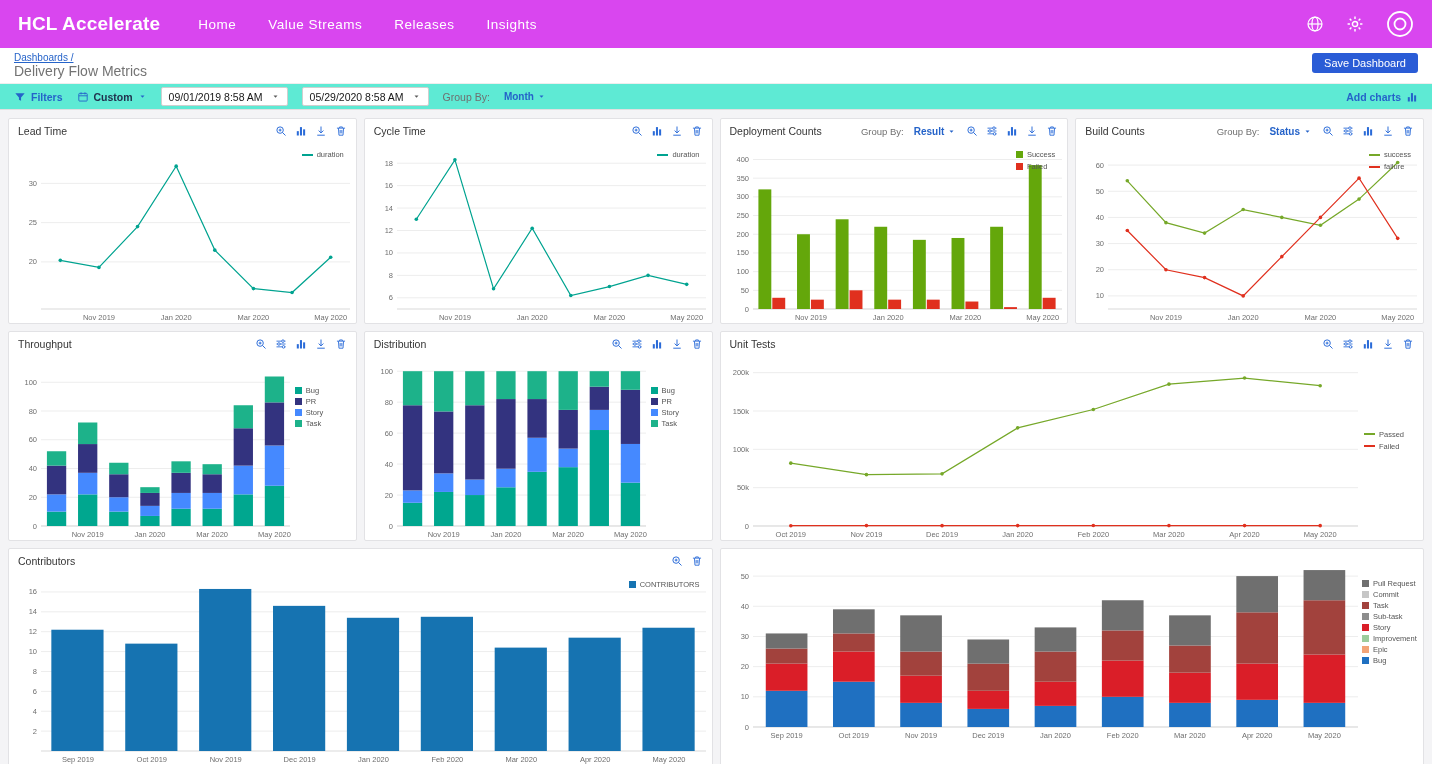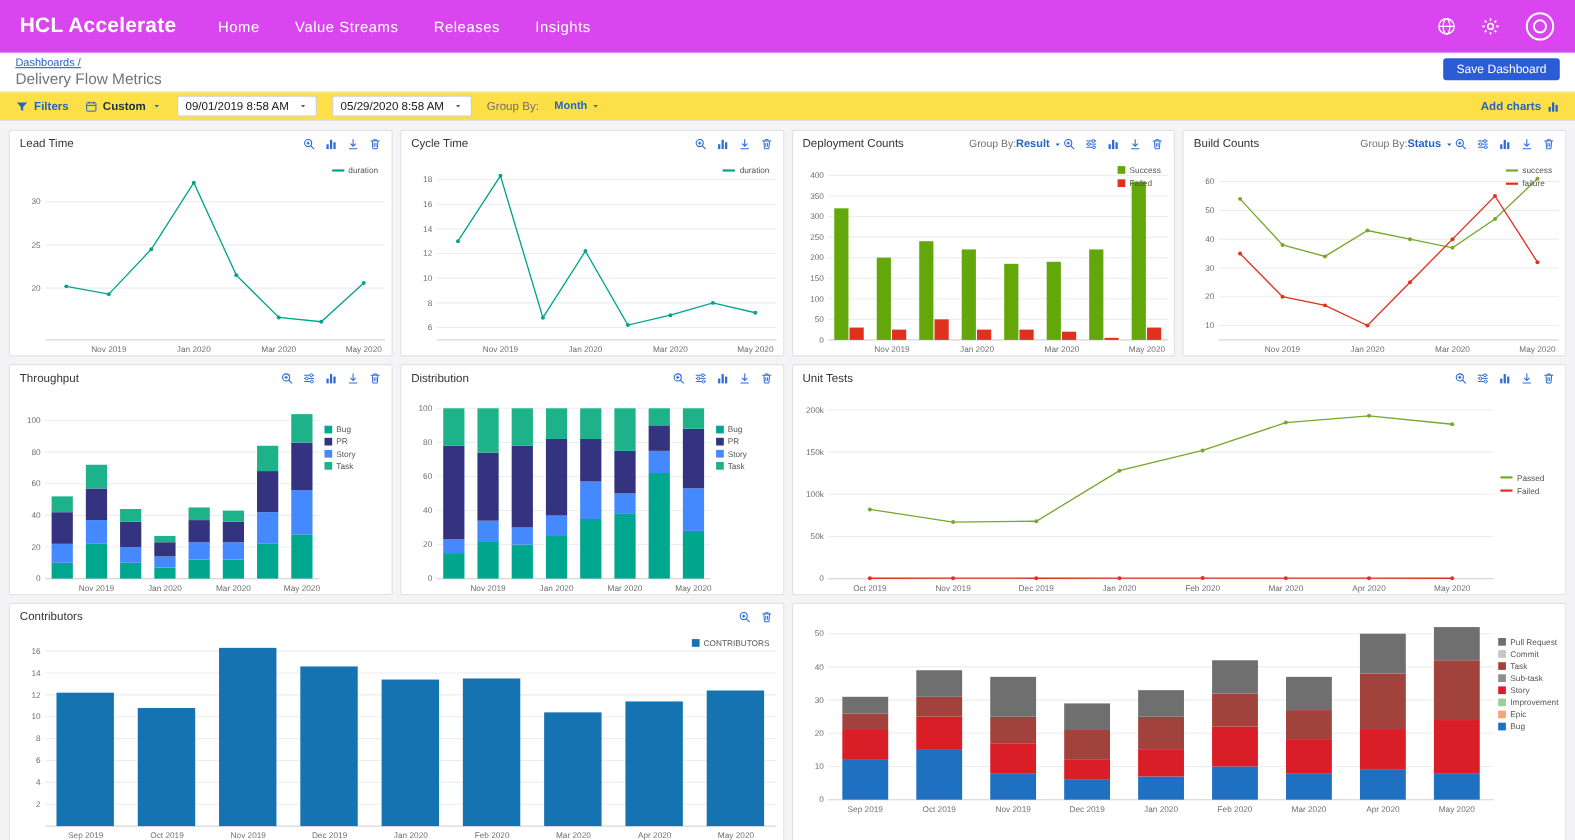--- a/index.html
+++ b/index.html
@@ -16,39 +16,39 @@
   .hicon svg{width:100%;height:100%}
   .hicon.avatar{width:28px;height:28px}
 
   
   .crumb-bar{background:#fff;padding:4px 14px 3px;display:flex;justify-content:space-between;align-items:flex-start}
   .crumb{font-size:10px;color:#2563c9;text-decoration:underline;cursor:pointer;display:block;line-height:11px}
   .page-title{font-size:14px;color:#737373;line-height:17px}
   .save-btn{background:#2a5cd6;color:#fff;border:none;border-radius:3px;font-size:11px;padding:4px 12px;cursor:pointer;margin-top:1px;font-family:inherit}
 
   
-  .filter-bar{background:#fde047;border-top:1px solid #eee;border-bottom:1px solid #e0e0e0;height:27px;display:flex;align-items:center;gap:14px;padding:0 14px;font-size:10.5px}
+  .filter-bar{background:#5eead4;border-top:1px solid #eee;border-bottom:1px solid #e0e0e0;height:27px;display:flex;align-items:center;gap:14px;padding:0 14px;font-size:10.5px}
   .f-item{display:inline-flex;align-items:center;gap:5px;cursor:pointer;white-space:nowrap}
   .blue{color:#2563c9}
   .navy{color:#20304d;font-weight:bold}
   .bold{font-weight:bold}
   .icon{display:inline-flex;width:12px;height:12px}
   .icon svg{width:100%;height:100%}
   .caret{width:9px;height:9px;display:inline-flex;color:#5a5a5a}
   .caret svg{width:100%;height:100%}
   .blue .caret,.gbv .caret{color:#2563c9}
   .date-box{display:inline-flex;align-items:center;gap:8px;border:1px solid #cfcfcf;border-radius:2px;padding:2.5px 7px;color:#161616;cursor:pointer;background:#fff}
   .gb-label{color:#6f6f6f}
   .fspacer{flex:1}
 
   
   .grid{display:grid;grid-template-columns:repeat(12,1fr);grid-template-rows:206px 210px 218px;gap:7px;padding:8px}
   .card{background:#fff;border:1px solid #e2e2e5;border-radius:2px;overflow:hidden;display:flex;flex-direction:column}
   .span3{grid-column:span 3}.span6{grid-column:span 6}
-  .card-head{height:24px;flex:none;display:flex;align-items:center;padding:0 9px;gap:0}
+  .card-head{height:24px;flex:none;display:flex;align-items:center;padding:0 9px;gap:10px}
   .card-title{font-size:10.5px;color:#353535;white-space:nowrap}
   .hspace{flex:1}
   .gbl{color:#6f6f6f;font-size:9.5px;white-space:nowrap}
   .gbv{color:#2563c9;font-weight:bold;font-size:10px;display:inline-flex;gap:3px;align-items:center;cursor:pointer;white-space:nowrap}
   .toolbar{display:flex;gap:8px;color:#2a6bd8;align-items:center}
   .toolbar .icon{width:12px;height:12px;cursor:pointer}
   .card-body{position:relative;flex:1}
   .plot{position:absolute;left:0;top:0;display:block}
   .tick{font-size:7.5px;fill:#6f6f6f}
   .legend{position:absolute;display:flex;flex-direction:column;gap:3px}

